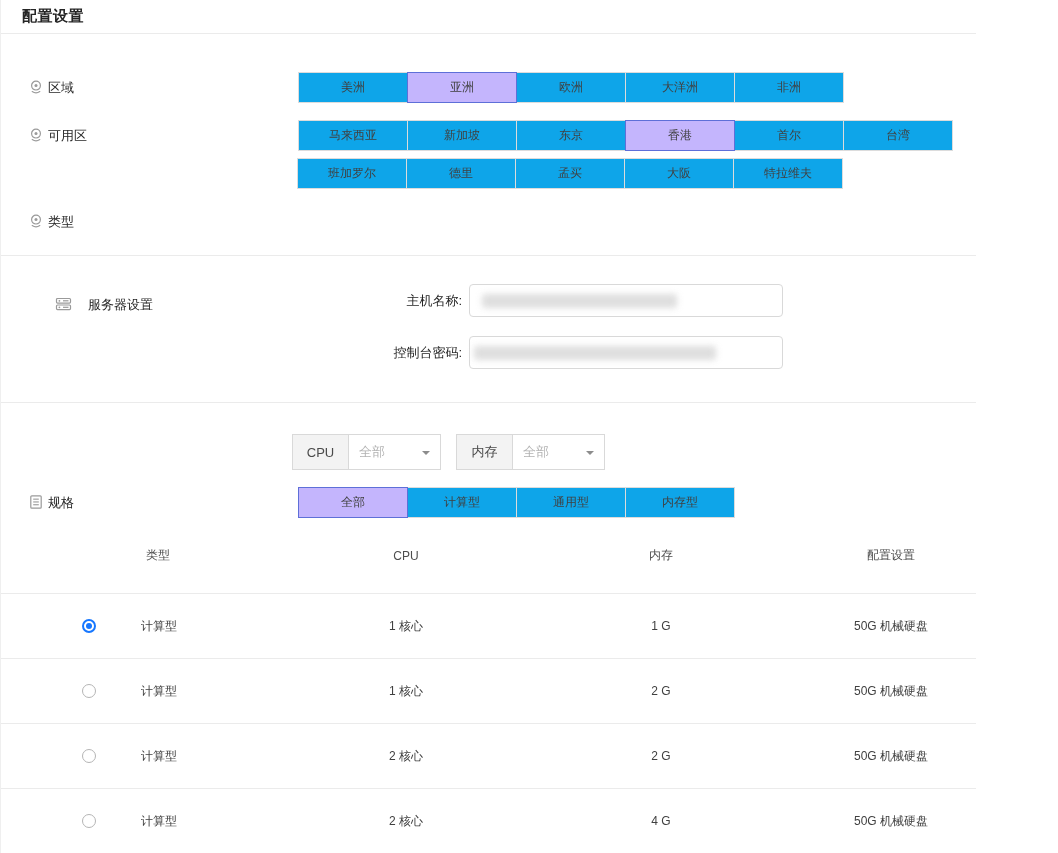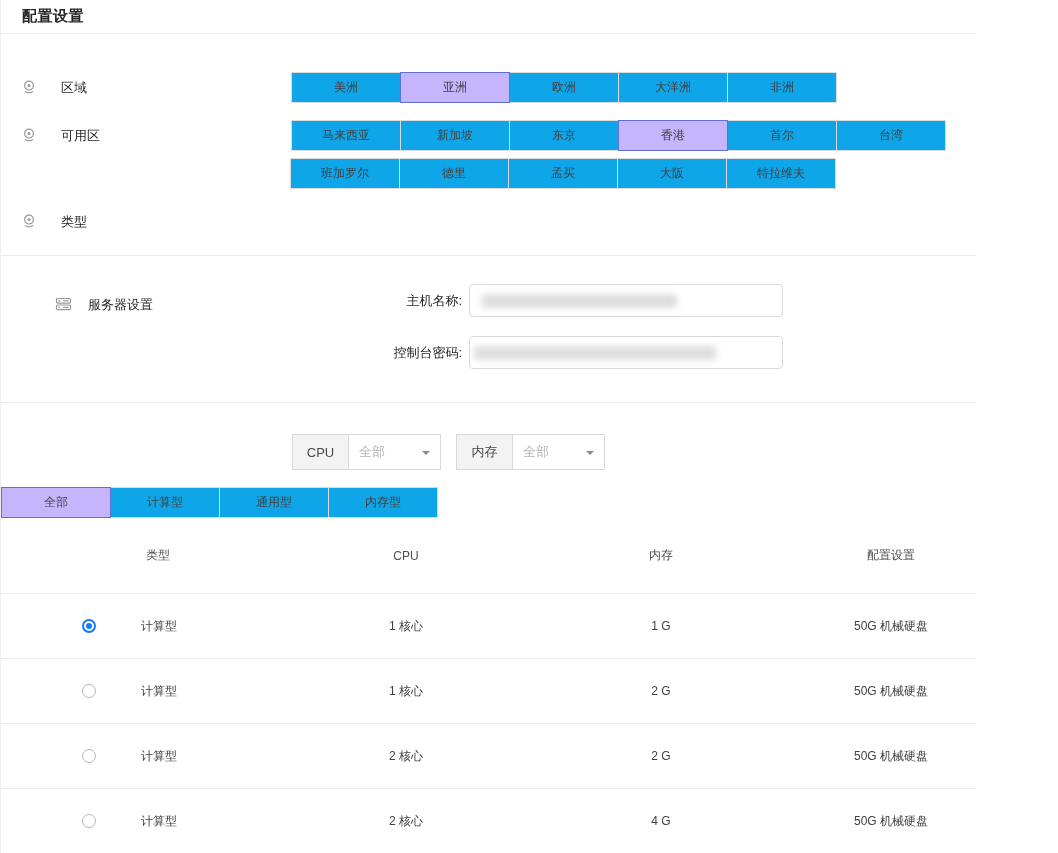--- a/index.html
+++ b/index.html
@@ -9,22 +9,22 @@
 
   
   .page-header { height:34px; display:flex; align-items:center; padding-left:21px;
     border-bottom:1px solid #ebebeb; }
   .page-title { font-size:15px; font-weight:bold; color:#262626; letter-spacing:.5px; }
 
   
   .config-section { padding:38px 0 24px; border-bottom:1px solid #ebebeb; }
   .config-row { display:flex; align-items:flex-start; margin-bottom:17px; }
   .config-row:last-child { margin-bottom:0; }
-  .row-label { width:290px; flex:none; display:flex; gap:24px; padding:7px 0 0 20px;
-    font-size:13px; color:#262626; align-items:flex-start; }
+  .row-label { width:290px; flex:none; display:flex; gap:4px; padding:7px 0 0 20px;
+    font-size:13px; color:#262626; align-items:flex-start;margin-left:7px; }
   .row-label svg { flex:none; margin-top:0px; }
 
   .opt-group { display:flex; flex-wrap:wrap; row-gap:7px; width:772px; }
   .opt { width:110px; height:31px; line-height:29px; text-align:center;
     border:1px solid #dcdcdc; background:#0ea5e9; font-size:12px; color:#404040;
     cursor:pointer; position:relative; }
   .opt + .opt { margin-left:-1px; }
   .opt.selected { background:#c4b5fd; border-color:#5e6fd8; z-index:1; }
 
   
@@ -180,20 +180,29 @@
       <div class="filter">
         <div class="filter-label">内存</div>
         <div class="filter-select">
           <span>全部</span>
           <span class="caret"></span>
         </div>
       </div>
     </div>
 
     <div class="spec-row">
+      <div class="row-label">
+        <svg width="16" height="16" viewBox="0 0 16 16">
+          <rect x="2.8" y="1.8" width="10.4" height="12.4" rx="1" fill="none" stroke="#9a9a9a" stroke-width="1.2"></rect>
+          <rect x="5.2" y="4.6" width="5.6" height="1.1" fill="#9a9a9a"></rect>
+          <rect x="5.2" y="7.4" width="5.6" height="1.1" fill="#9a9a9a"></rect>
+          <rect x="5.2" y="10.2" width="5.6" height="1.1" fill="#9a9a9a"></rect>
+        </svg>
+        <span>规格</span>
+      </div>
       <div class="opt-group">
 
       <div class="opt selected">全部</div>
           <div class="opt">计算型</div>
           <div class="opt">通用型</div>
           <div class="opt">内存型</div>
         </div>
     </div>
 
     <div class="spec-table">

